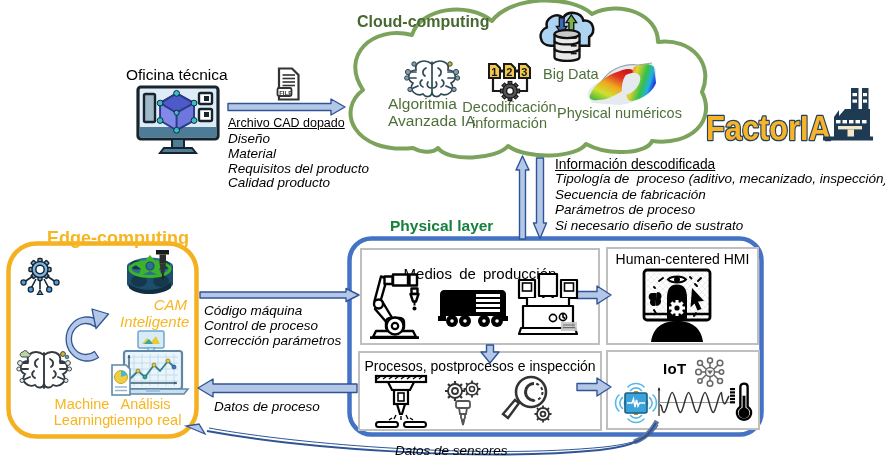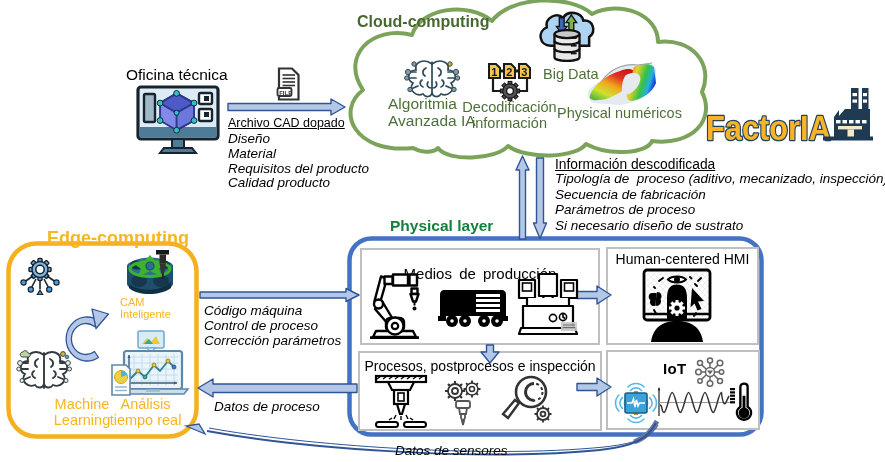--- a/index.html
+++ b/index.html
@@ -80,21 +80,21 @@
 <div class="t green" style="left:462px;top:100px;font-size:14.5px;text-align:center;width:95px;line-height:15.5px;">Decodificación<br>información</div>
 <div class="t green" style="left:543px;top:66px;font-size:14.5px;">Big Data</div>
 <div class="t green" style="left:557px;top:105px;font-size:14.5px;">Physical numéricos</div>
 
 <div class="t" style="left:555px;top:157px;font-size:13.8px;text-decoration:underline;">Información descodificada</div>
 <div class="t it" style="left:555px;top:171px;font-size:13.5px;line-height:15.6px;">Tipología de&nbsp; proceso (aditivo, mecanizado, inspección)<br>Secuencia de fabricación<br>Parámetros de proceso<br>Si necesario diseño de sustrato</div>
 
 <div class="t orange" style="left:30px;top:228px;font-size:18px;font-weight:bold;margin-left:17px;">Edge-computing</div>
 <div class="t blue" style="left:390px;top:217px;font-size:15.5px;font-weight:bold;">Physical layer</div>
 
-<div class="t orange" style="left:120px;top:296px;font-size:11px;text-align:left;width:67px;">CAM<br>Inteligente</div>
+<div class="t orange" style="left:120px;top:296px;font-size:15px;text-align:right;width:67px;font-style:italic;">CAM<br>Inteligente</div>
 <div class="t orange" style="left:18px;top:396px;font-size:14.5px;text-align:center;width:58px;margin-left:35px;">Machine<br>Learning</div>
 <div class="t orange" style="left:106px;top:396px;font-size:14.5px;text-align:center;width:79px;">Análisis<br>tiempo real</div>
 
 <div class="t it" style="left:204px;top:303px;font-size:13.5px;line-height:15px;">Código máquina<br>Control de proceso<br>Corrección parámetros</div>
 <div class="t it" style="left:214px;top:399px;font-size:13.5px;">Datos de proceso</div>
 <div class="t it" style="left:395px;top:443px;font-size:13.5px;">Datos de sensores</div>
 
 <div class="t" style="left:361px;top:265px;width:238px;font-size:15px;text-align:center;word-spacing:3px;">Medios de producción</div>
 <div class="t" style="left:607px;top:251px;width:151px;font-size:14px;text-align:center;">Human-centered HMI</div>
 <div class="t" style="left:359px;top:358px;width:242px;font-size:14px;text-align:center;">Procesos, postprocesos e inspección</div>

